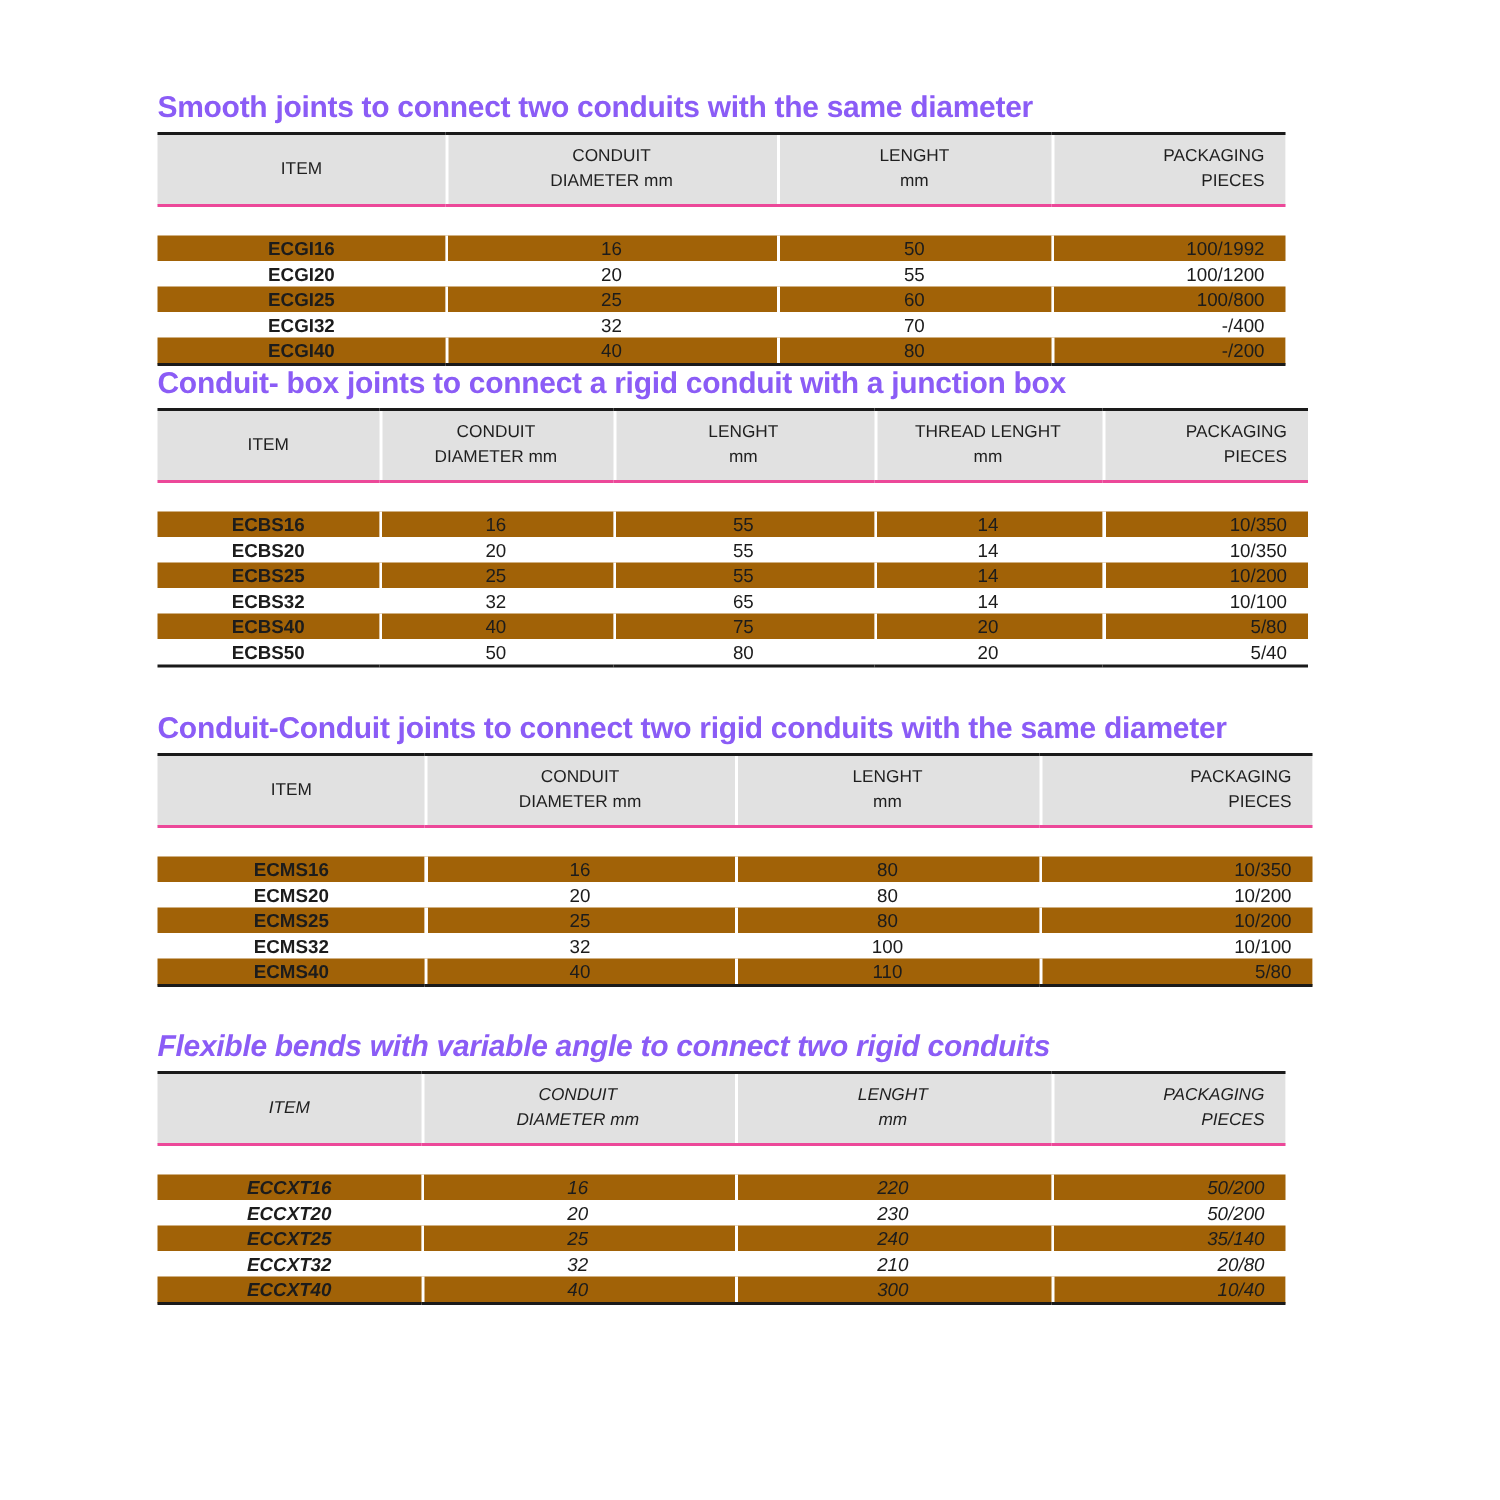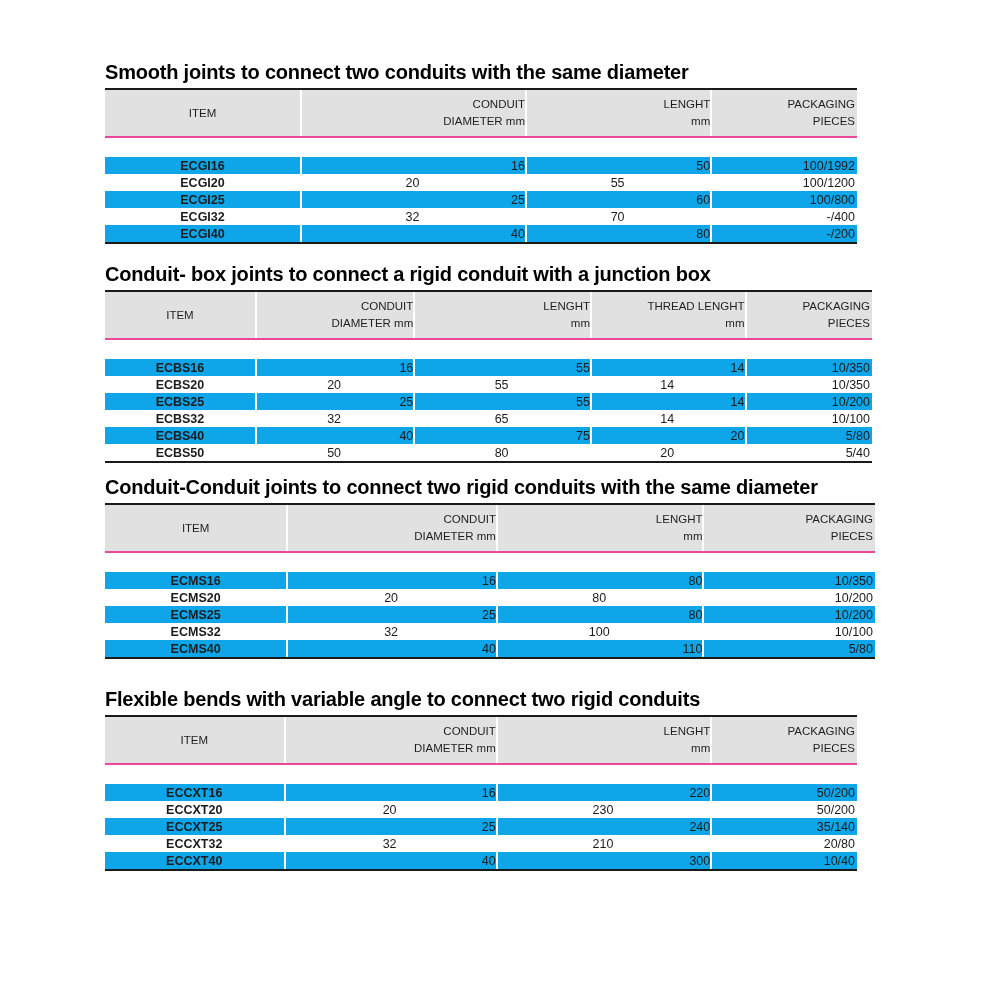--- a/index.html
+++ b/index.html
@@ -9,30 +9,30 @@
     color: #1f1f1f;
   }
   body {
     width: 1000px;
     min-height: 1000px;
     box-sizing: border-box;
     padding: 60px 0 0 105px;
   }
   section.tbl-section { margin: 0; }
   section.s1 { width: 752px; }
-  section.s2 { width: 767px; margin-top: 18px; }
-  section.s3 { width: 770px; margin-top: 12px; }
-  section.s4 { width: 752px; margin-top: 28px; }
+  section.s2 { width: 767px; }
+  section.s3 { width: 770px; margin-top: 29px; }
+  section.s4 { width: 752px; margin-top: 28px; font-style: italic; }
 
   h2.tbl-title {
     margin: 0 0 4px 0;
     font-size: 20px;
     font-weight: 700;
     letter-spacing: -0.2px;
-    color: #000000;
+    color: #8b5cf6;
     white-space: nowrap;
     line-height: 1.2;
   }
 
   table.ptable {
     width: 100%;
     border-collapse: collapse;
     table-layout: fixed;
     border-top: 2.5px solid #1a1a1a;
     border-bottom: 2.5px solid #1a1a1a;
@@ -44,35 +44,34 @@
     font-size: 11.5px;
     line-height: 1.45;
     text-align: center;
     height: 40px;
     padding: 3px 0;
     vertical-align: middle;
     color: #1f1f1f;
   }
   th + th, tr.shade td + td {
     background-image: linear-gradient(to right, #ffffff 0, #ffffff 2px, rgba(0,0,0,0) 2px);
-    text-align: right;
   }
   tr.spacer td { height: 19px; background: #ffffff; padding: 0; }
   td {
     height: 17px;
     padding: 0;
     font-size: 12.5px;
     text-align: center;
     vertical-align: middle;
     color: #1c1c1c;
   }
-  tr.shade td { background-color: #0ea5e9; }
+  tr.shade td { background-color: #a16207; }
   td:first-child { font-weight: 700; }
   
-  th:last-child, td:last-child { text-align: right; padding-right: 2px; }
+  th:last-child, td:last-child { text-align: right; padding-right: 14px; }
   tr.spacer td:last-child { padding-right: 0; }
 
   
   .t1 th:nth-child(1){width:26%}   .t1 th:nth-child(2){width:30%}
   .t1 th:nth-child(3){width:24.7%} .t1 th:nth-child(4){width:19.3%}
 
   .t2 th:nth-child(1){width:19.6%} .t2 th:nth-child(2){width:20.7%}
   .t2 th:nth-child(3){width:23.1%} .t2 th:nth-child(4){width:20.2%}
   .t2 th:nth-child(5){width:16.4%}
 

